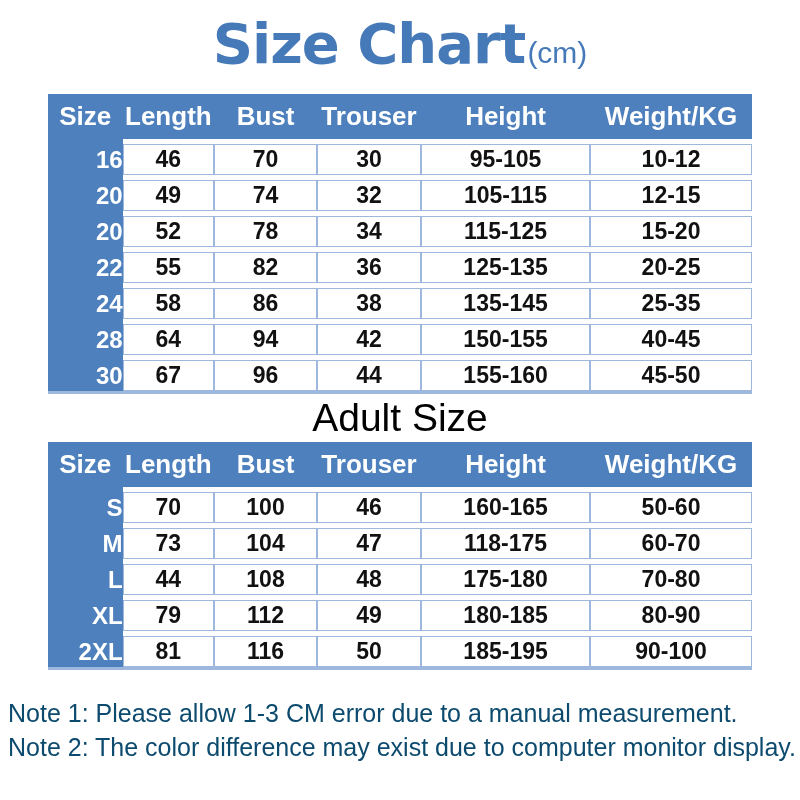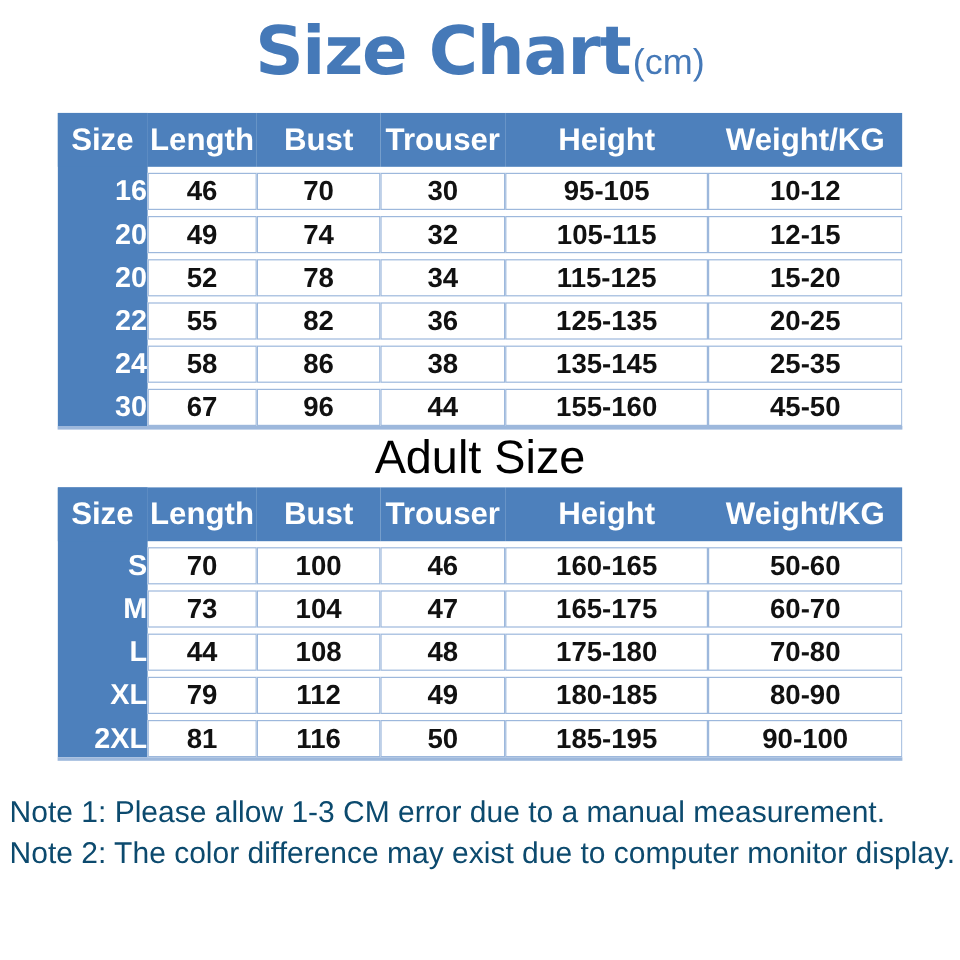--- a/index.html
+++ b/index.html
@@ -181,20 +181,28 @@
           </tr>
           <tr>
             <th>24</th>
             <td>58</td>
             <td>86</td>
             <td>38</td>
             <td>135-145</td>
             <td>25-35</td>
           </tr>
           <tr>
+            <th>28</th>
+            <td>64</td>
+            <td>94</td>
+            <td>42</td>
+            <td>150-155</td>
+            <td>40-45</td>
+          </tr>
+          <tr>
             <th>30</th>
             <td>67</td>
             <td>96</td>
             <td>44</td>
             <td>155-160</td>
             <td>45-50</td>
           </tr>
         </tbody>
     </table>
   </div>
@@ -229,21 +237,21 @@
             <td>100</td>
             <td>46</td>
             <td>160-165</td>
             <td>50-60</td>
           </tr>
           <tr>
             <th>M</th>
             <td>73</td>
             <td>104</td>
             <td>47</td>
-            <td>165-175</td>
+            <td>118-175</td>
             <td>60-70</td>
           </tr>
           <tr>
             <th>L</th>
             <td>44</td>
             <td>108</td>
             <td>48</td>
             <td>175-180</td>
             <td>70-80</td>
           </tr>

